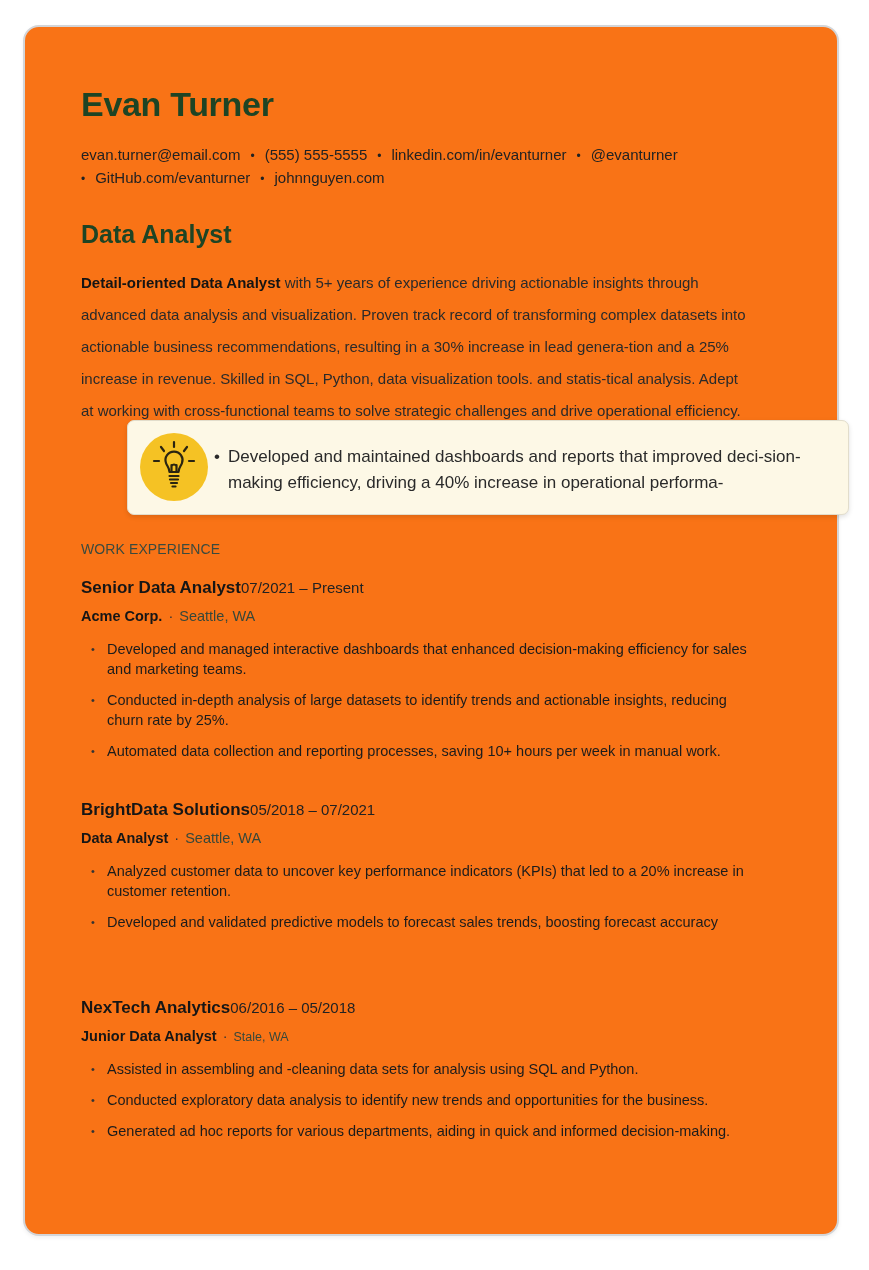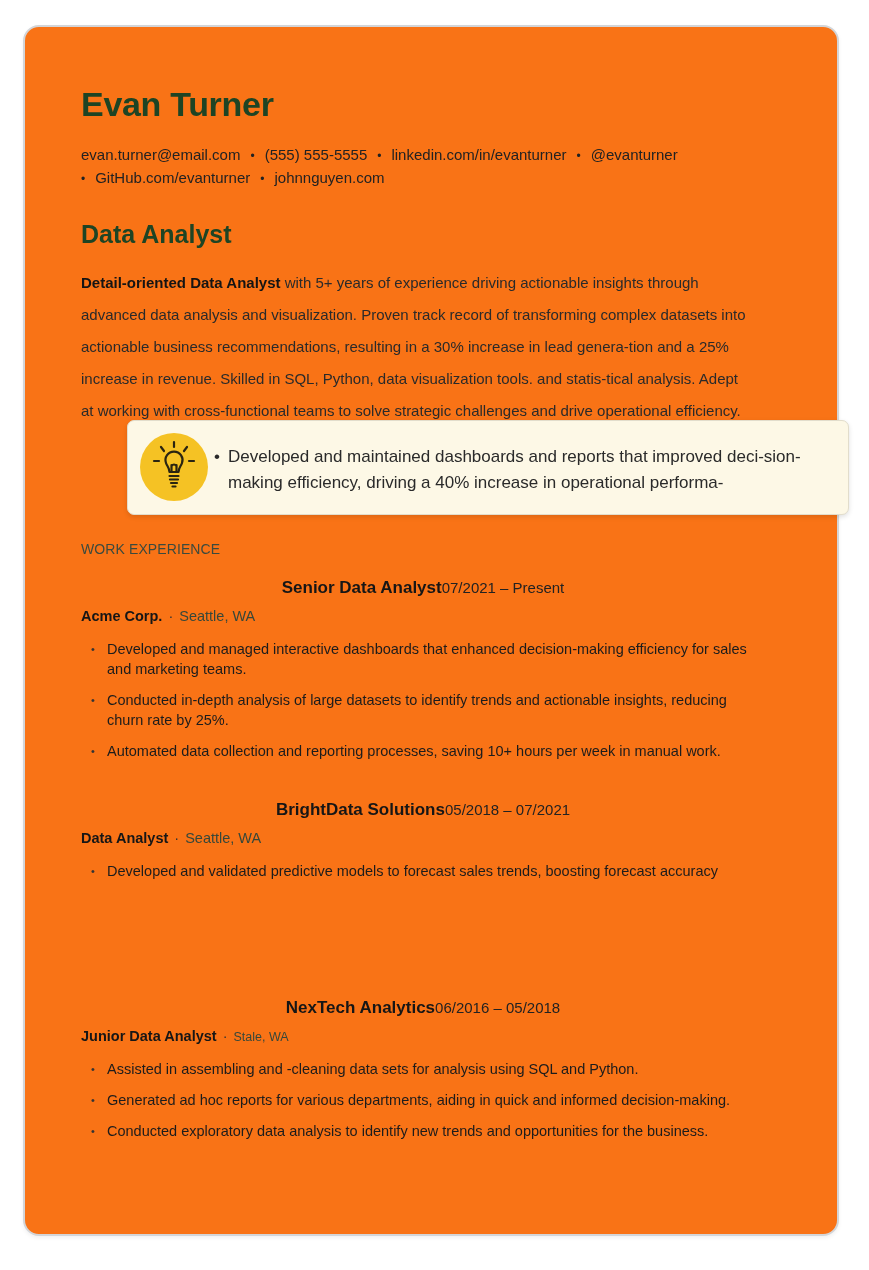--- a/index.html
+++ b/index.html
@@ -105,21 +105,21 @@
       top: 514px;
       left: 0;
       font-size: 14px;
       color: #3b4a3e;
       letter-spacing: 0.1px;
       white-space: nowrap;
     }
     .job { position: absolute; left: 0; width: 684px; }
     .job-head {
       display: flex;
-      justify-content: center;
+      justify-content: flex-start;
       align-items: baseline;
       height: 26px;
     }
     .job-title { font-size: 17px; font-weight: bold; color: #161616; }
     .job-dates { font-size: 15px; color: #222; }
     .job-sub { font-size: 14.5px; height: 24px; line-height: 24px; }
     .job-sub .strong { font-weight: bold; color: #161616; }
     .job-sub .msep { margin: 0 6px; color: #333; }
     .job-sub .loc { color: #36473a; }
     .job-sub .loc.small { font-size: 12.5px; }
@@ -199,33 +199,34 @@
 
     <div class="job" style="top:773px">
       <div class="job-head">
         <span class="job-title">BrightData Solutions</span>
         <span class="job-dates">05/2018 – 07/2021</span>
       </div>
       <div class="job-sub">
         <span class="strong">Data Analyst</span><span class="msep">·</span><span class="loc">Seattle, WA</span>
       </div>
       <ul class="bullets">
+        <li>Analyzed customer data to uncover key performance indicators (KPIs) that led to a 20% increase in customer retention.</li>
         <li>Developed and validated predictive models to forecast sales trends, boosting forecast accuracy</li>
       </ul>
     </div>
 
     <div class="job" style="top:971px">
       <div class="job-head">
         <span class="job-title">NexTech Analytics</span>
         <span class="job-dates">06/2016 – 05/2018</span>
       </div>
       <div class="job-sub">
         <span class="strong">Junior Data Analyst</span><span class="msep">·</span><span class="loc small">Stale, WA</span>
       </div>
       <ul class="bullets">
         <li>Assisted in assembling and -cleaning data sets for analysis using SQL and Python.</li>
+        <li>Conducted exploratory data analysis to identify new trends and opportunities for the business.</li>
         <li>Generated ad hoc reports for various departments, aiding in quick and informed decision-making.</li>
-        <li>Conducted exploratory data analysis to identify new trends and opportunities for the business.</li>
       </ul>
     </div>
 
   </div>
 </div>
 
 </body></html>

